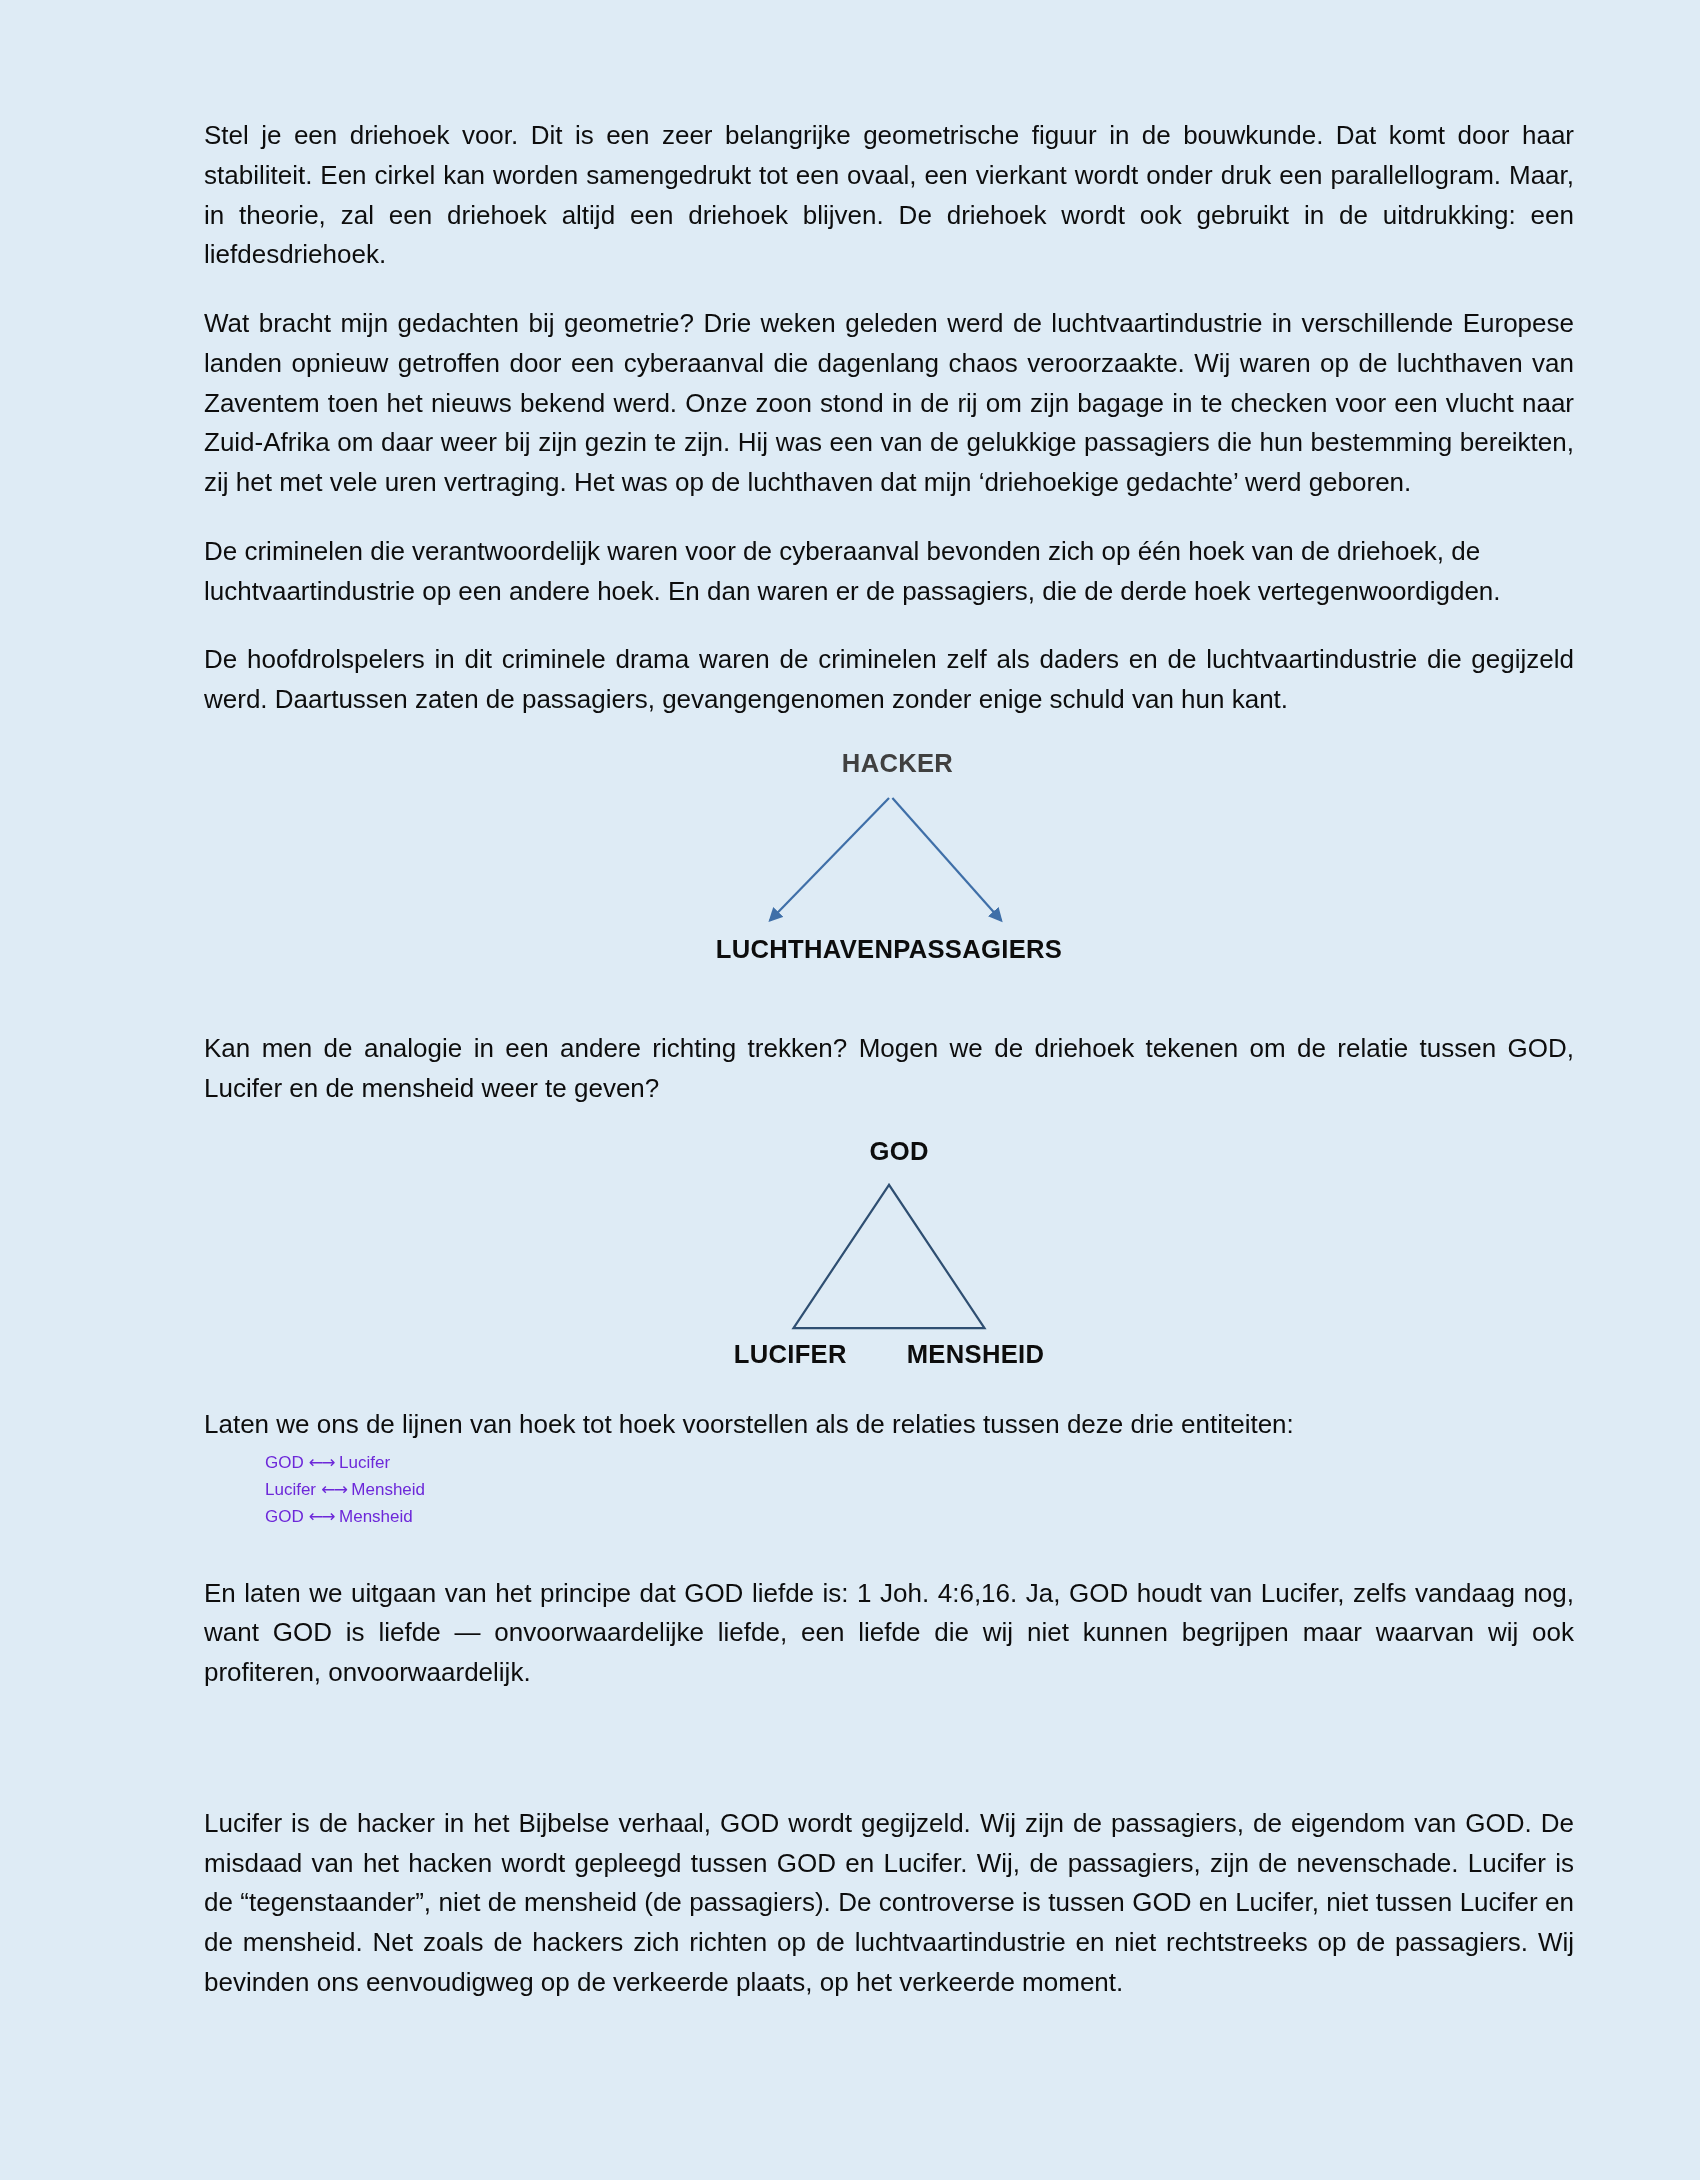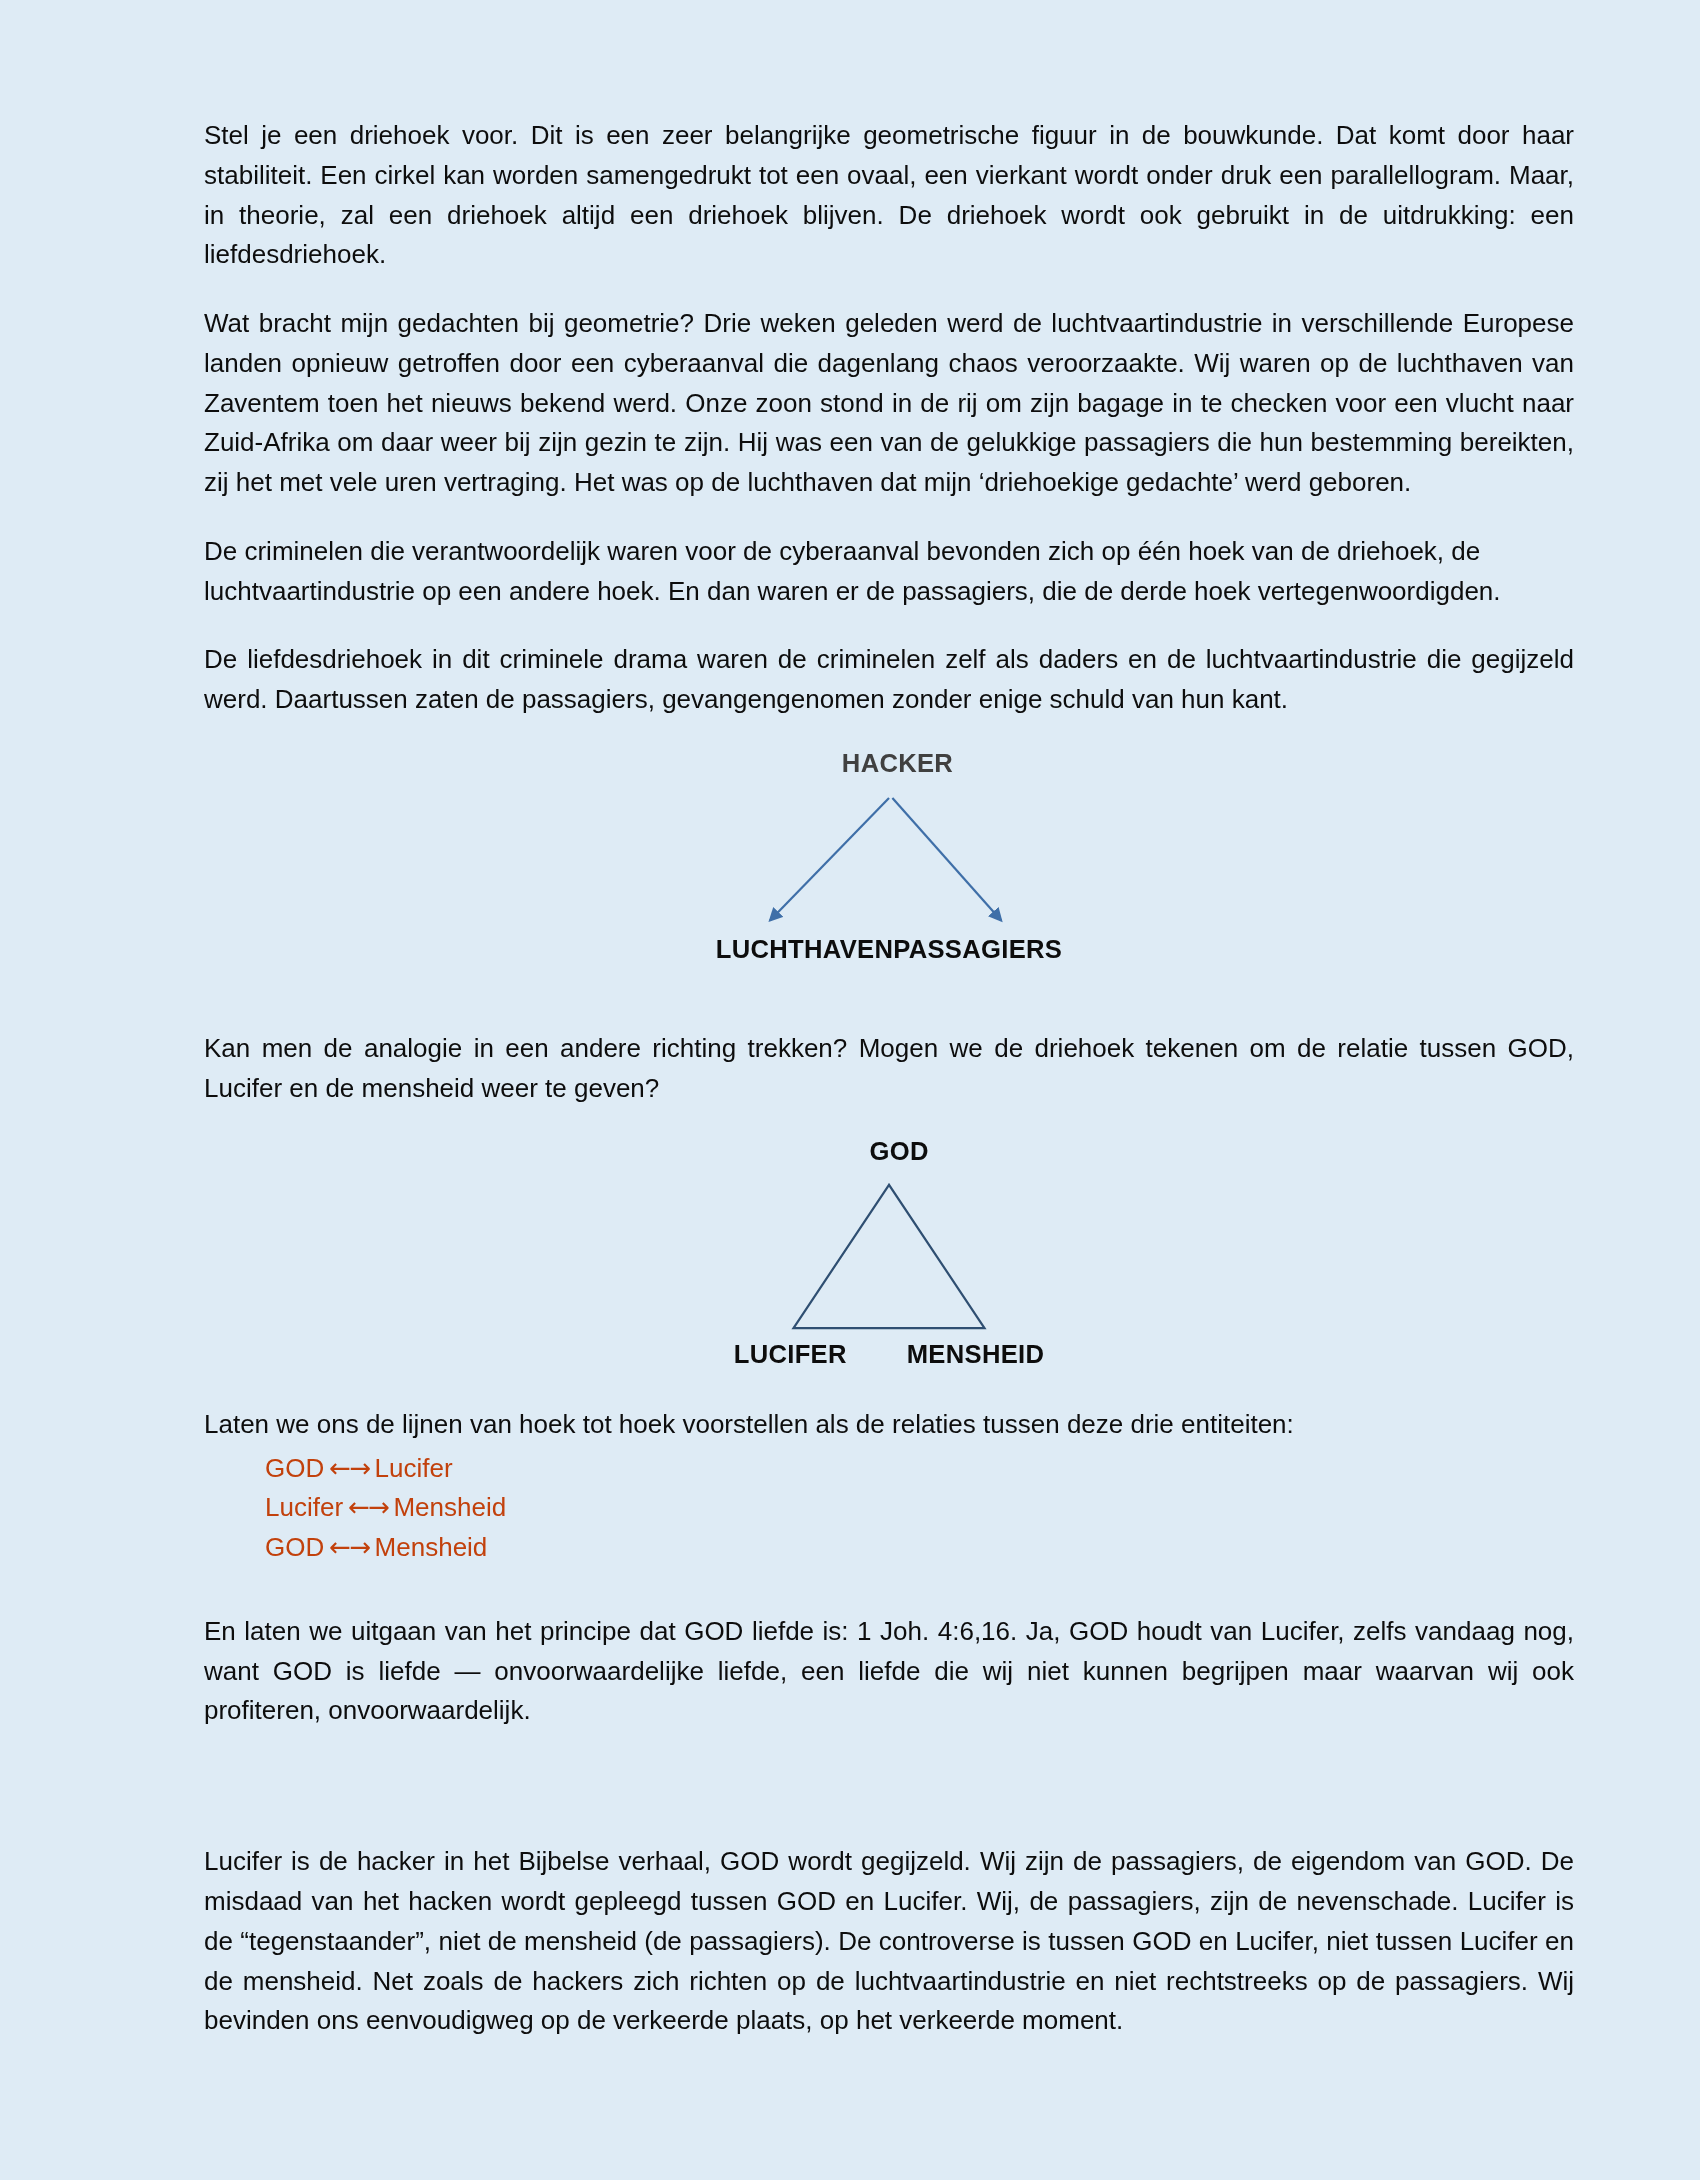--- a/index.html
+++ b/index.html
@@ -116,44 +116,44 @@
     color: #0d0d0d;
   }
 
   
   .relations {
     margin: 3.4px 0 0 0;
     padding: 0;
     list-style: none;
   }
   .relations li {
-    font-size: 26px;
+    font-size: 17px;
     line-height: 1.53;
-    color: #c2410c;
+    color: #6d28d9;
     padding-left: 61px;
     white-space: nowrap;
   }
   .relations li .arrow {
     font-family: "DejaVu Sans", sans-serif;
     letter-spacing: -1.7px;
     padding: 0 5.1px;
   }
 </style>
 </head>
 <body>
 
 <div class="page">
 
   <p class="para">Stel je een driehoek voor. Dit is een zeer belangrijke geometrische figuur in de bouwkunde. Dat komt door haar stabiliteit. Een cirkel kan worden samengedrukt tot een ovaal, een vierkant wordt onder druk een parallellogram. Maar, in theorie, zal een driehoek altijd een driehoek blijven. De driehoek wordt ook gebruikt in de uitdrukking: een liefdesdriehoek.</p>
 
   <p class="para">Wat bracht mijn gedachten bij geometrie? Drie weken geleden werd de luchtvaartindustrie in verschillende Europese landen opnieuw getroffen door een cyberaanval die dagenlang chaos veroorzaakte. Wij waren op de luchthaven van Zaventem toen het nieuws bekend werd. Onze zoon stond in de rij om zijn bagage in te checken voor een vlucht naar Zuid-Afrika om daar weer bij zijn gezin te zijn. Hij was een van de gelukkige passagiers die hun bestemming bereikten, zij het met vele uren vertraging. Het was op de luchthaven dat mijn ‘driehoekige gedachte’ werd geboren.</p>
 
   <p class="para nojust">De criminelen die verantwoordelijk waren voor de cyberaanval bevonden zich op één hoek van de driehoek, de luchtvaartindustrie op een andere hoek. En dan waren er de passagiers, die de derde hoek vertegenwoordigden.</p>
 
-  <p class="para">De liefdesdriehoek in dit criminele drama waren de criminelen zelf als daders en de luchtvaartindustrie die gegijzeld werd. Daartussen zaten de passagiers, gevangengenomen zonder enige schuld van hun kant.</p>
+  <p class="para">De hoofdrolspelers in dit criminele drama waren de criminelen zelf als daders en de luchtvaartindustrie die gegijzeld werd. Daartussen zaten de passagiers, gevangengenomen zonder enige schuld van hun kant.</p>
 
   <div class="diagram1">
     <div class="d1-top">
       <span>HACKER</span>
     </div>
     <svg width="358" height="153" viewBox="0 0 420 180">
       <defs>
         <marker id="arrowheadL" markerWidth="7" markerHeight="7" refX="5.4" refY="3.2" orient="auto">
           <path d="M0,0 L6.4,3.2 L0,6.4 z" fill="#3f6fa8"></path>
         </marker>

